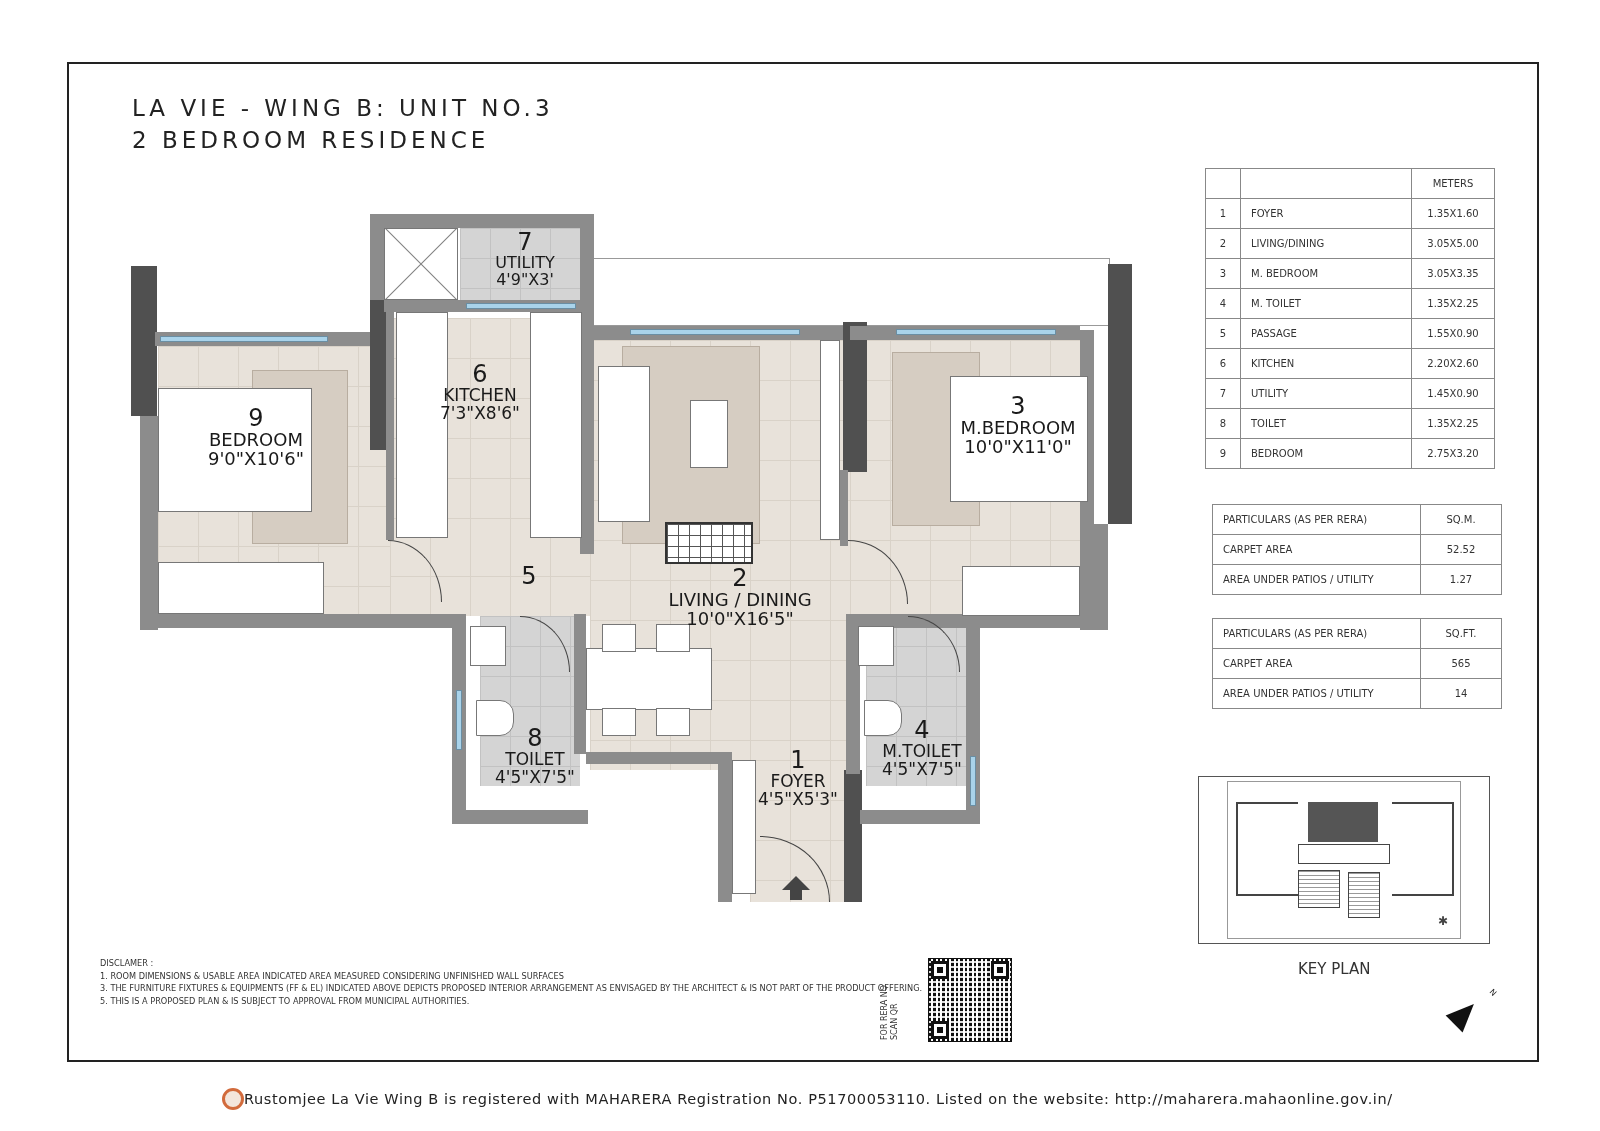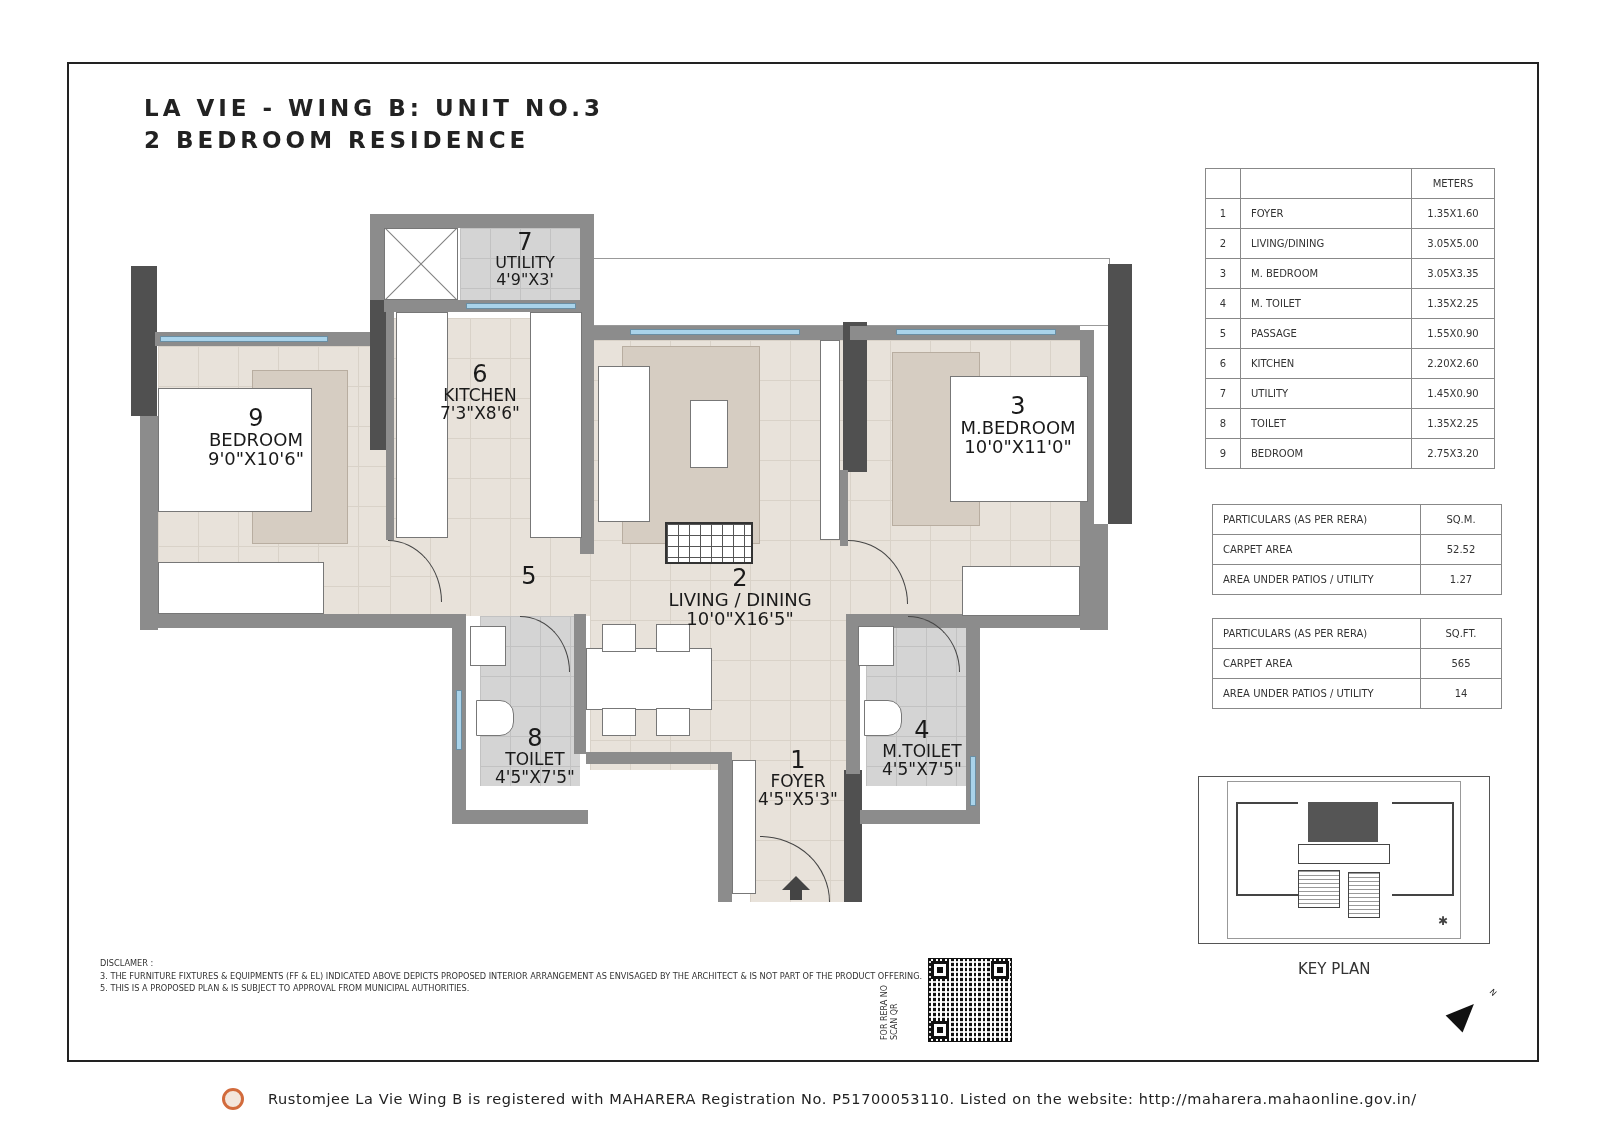--- a/index.html
+++ b/index.html
@@ -1,36 +1,36 @@
 <!DOCTYPE html>
 <html><head>
 <meta charset="utf-8">
 <style>
   html, body { margin:0; padding:0; background:#ffffff; }
   body { width:1600px; height:1131px; position:relative; overflow:hidden; font-family:"DejaVu Sans", sans-serif; color:#222; }
   .frame { position:absolute; left:67px; top:62px; width:1472px; height:1000px; border:2px solid #222; box-sizing:border-box; }
-  .title { position:absolute; left:144px; top:92px; font-size:23px; letter-spacing:4px; color:#222; line-height:32px; font-weight:bold; }
+  .title { position:absolute; left:132px; top:92px; font-size:23px; letter-spacing:4px; color:#222; line-height:32px; font-weight:normal; }
   .abs { position:absolute; }
   
   table.spec { position:absolute; border-collapse:collapse; font-size:10px; color:#333; }
   table.spec td { border:1px solid #888; height:29px; padding:0 10px; white-space:nowrap; }
   table.spec td.c { text-align:center; }
   
   .wall { position:absolute; background:#8c8c8c; }
   .wallD { position:absolute; background:#505050; }
   .floor { position:absolute; background:#e8e2da; background-image:linear-gradient(#d9d2c8 1px, transparent 1px), linear-gradient(90deg, #d9d2c8 1px, transparent 1px); background-size:40px 40px; }
   .tile { position:absolute; background:#d4d4d4; background-image:linear-gradient(#c2c2c2 1px, transparent 1px), linear-gradient(90deg, #c2c2c2 1px, transparent 1px); background-size:30px 30px; }
   .rug { position:absolute; background:#d6cdc2; border:1px solid #b8ada0; }
   .white { position:absolute; background:#fff; border:1px solid #777; box-sizing:border-box; }
   .win { position:absolute; background:#a9d3ea; border:1px solid #6a8ea3; box-sizing:border-box; }
   .lbl { position:absolute; text-align:center; color:#1a1a1a; line-height:1.05; font-size:18px; }
   .lbl .n { font-size:24px; display:block; }
   .door { position:absolute; border:1px solid #444; border-radius:0 100% 0 0; box-sizing:border-box; border-left:none; border-bottom:none; }
   .disc { position:absolute; left:100px; top:957px; font-size:8.2px; color:#333; line-height:12.6px; }
-  .footer { position:absolute; top:1088px; left:222px; font-size:14.5px; letter-spacing:0.6px; color:#222; display:flex; align-items:center; gap:24px; }
+  .footer { position:absolute; top:1088px; left:222px; font-size:14.5px; letter-spacing:0.6px; color:#222; display:flex; align-items:center; gap:0; }
   .logo { width:22px; height:22px; border-radius:50%; border:3px solid #d26b3c; box-sizing:border-box; background:#f3e6dc; }
   .qr { position:absolute; left:928px; top:958px; width:82px; height:82px;
         background:
           repeating-linear-gradient(0deg, transparent 0 3px, rgba(255,255,255,.85) 3px 5px),
           repeating-linear-gradient(90deg, #111 0 2px, #fff 2px 4px, #111 4px 7px, #fff 7px 9px);
         border:1px solid #111; }
   .qr .eye { position:absolute; width:18px; height:18px; border:3px solid #111; background:#fff; box-sizing:border-box; }
   .qr .eye::after { content:""; position:absolute; left:3px; top:3px; width:6px; height:6px; background:#111; }
 </style>
 </head>
@@ -250,20 +250,21 @@
   <div>SCAN QR</div>
 </div>
 <div class="qr">
   <div class="eye" style="left:2px; top:2px;"></div>
   <div class="eye" style="right:2px; top:2px;"></div>
   <div class="eye" style="left:2px; bottom:2px;"></div>
 </div>
 
 <div class="disc">
   <div>DISCLAMER :</div>
+  <div>1. ROOM DIMENSIONS &amp; USABLE AREA INDICATED AREA MEASURED CONSIDERING UNFINISHED WALL SURFACES</div>
   <div>3. THE FURNITURE FIXTURES &amp; EQUIPMENTS (FF &amp; EL) INDICATED ABOVE DEPICTS PROPOSED INTERIOR ARRANGEMENT AS ENVISAGED BY THE ARCHITECT &amp; IS NOT PART OF THE  PRODUCT OFFERING.</div>
   <div>5. THIS IS A PROPOSED PLAN &amp; IS SUBJECT TO APPROVAL FROM MUNICIPAL AUTHORITIES.</div>
 </div>
 
 <div class="footer">
   <span class="logo"></span>
   <span>Rustomjee La Vie Wing B is registered with MAHARERA Registration No. P51700053110. Listed on the website: http://maharera.mahaonline.gov.in/</span>
 </div>
 
 </body></html>

